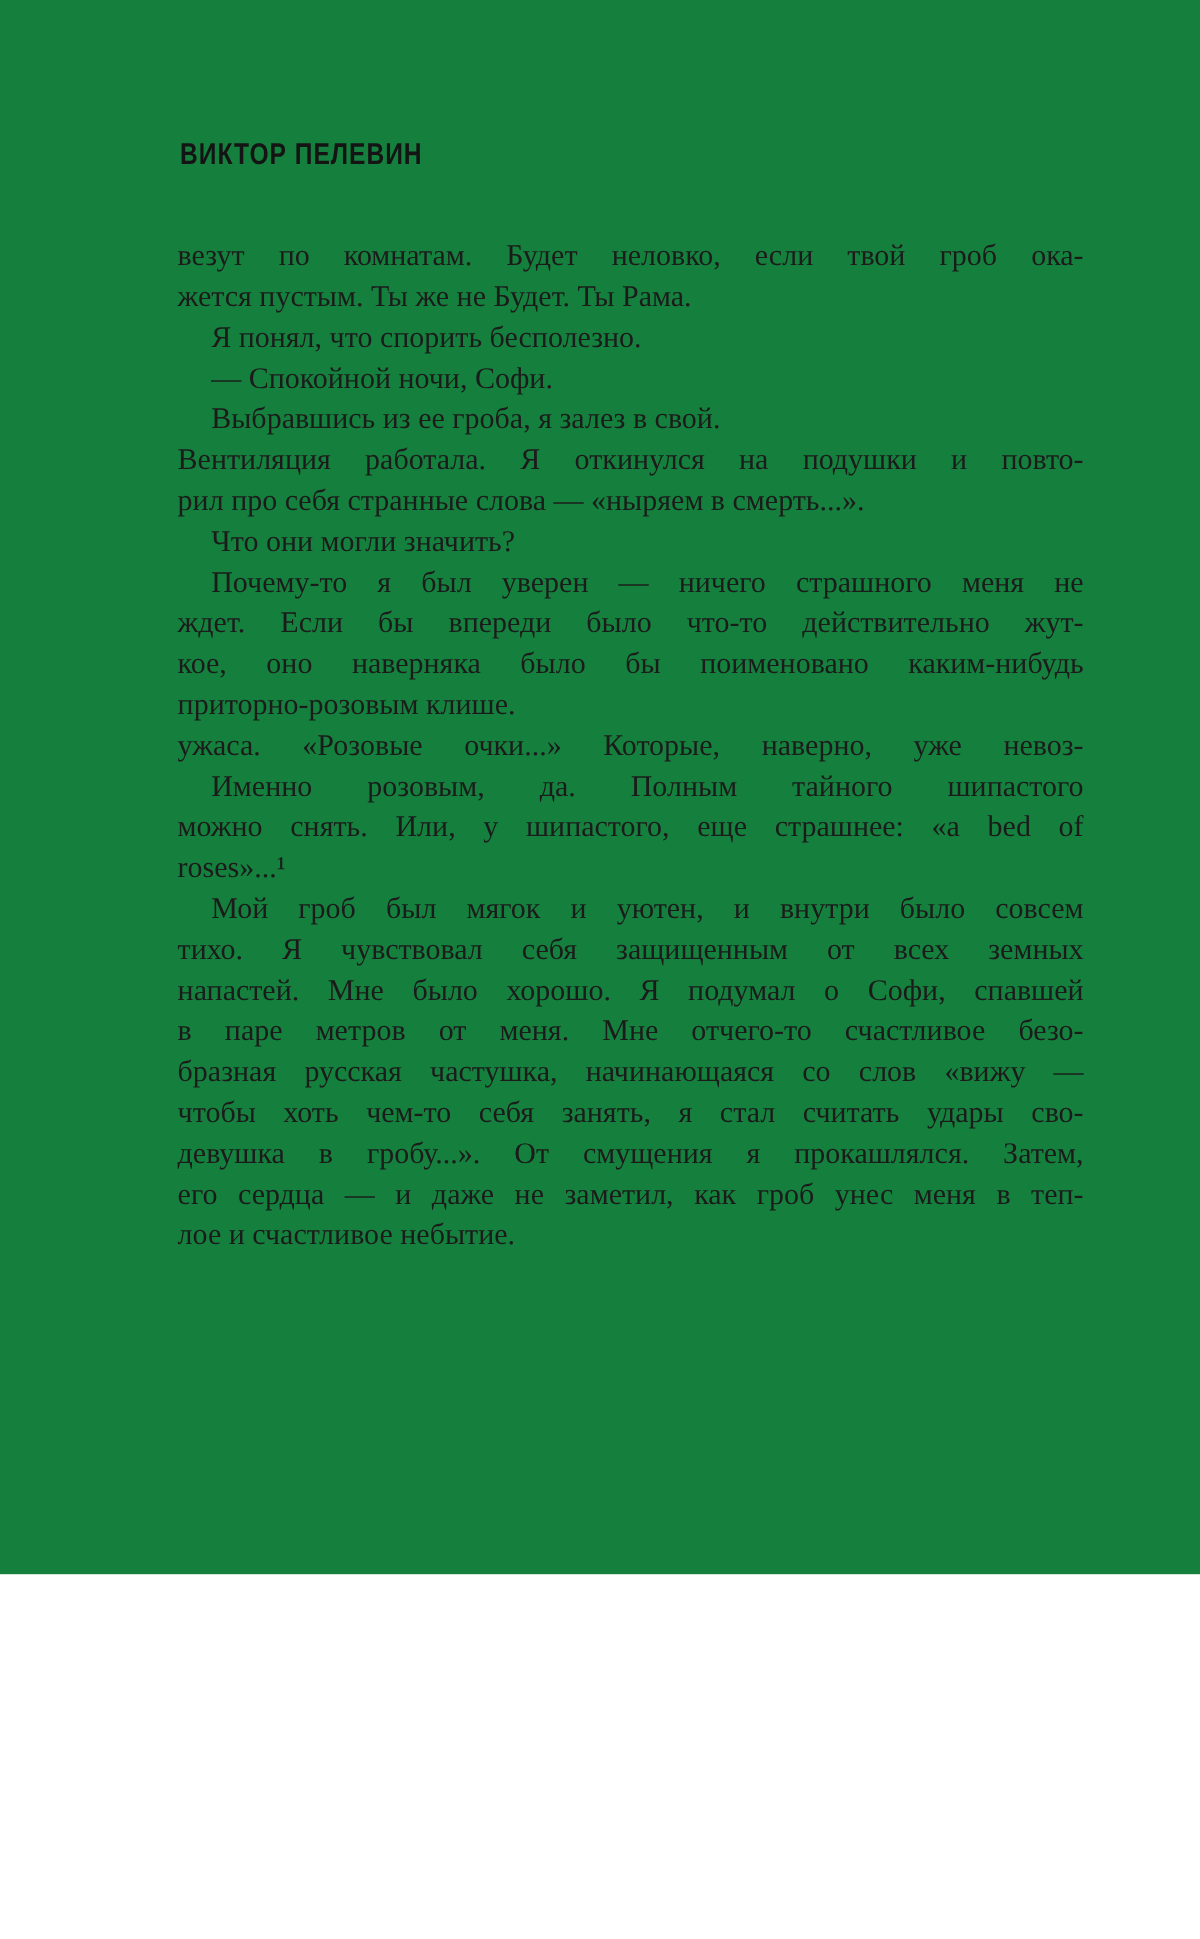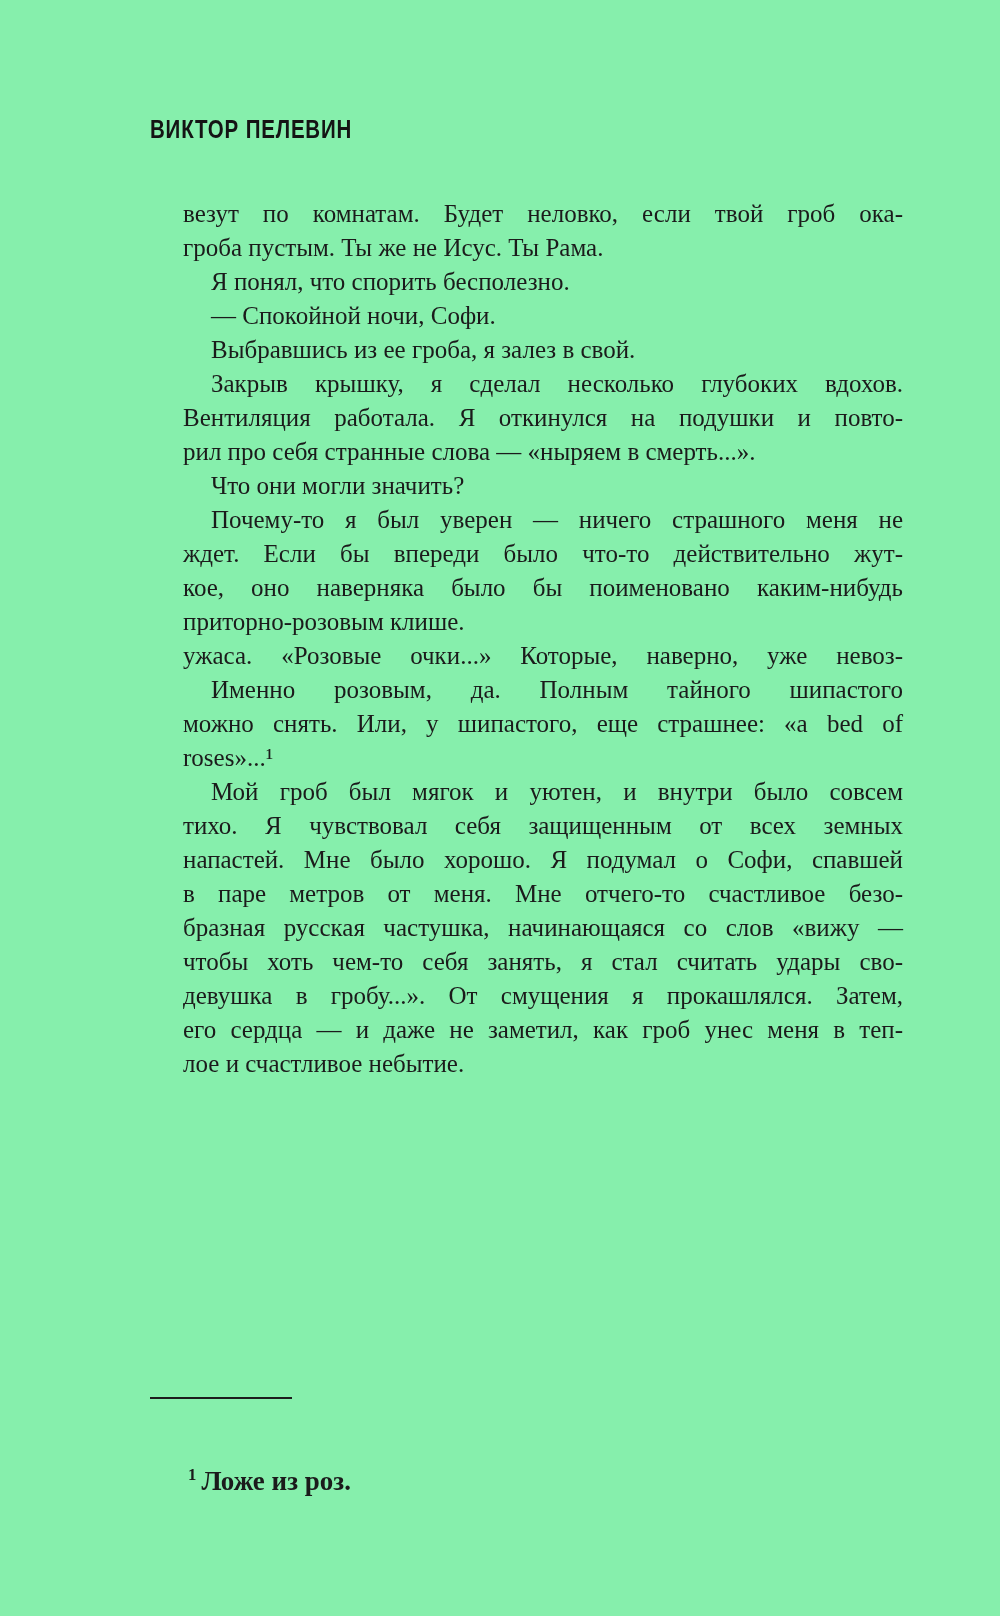--- a/index.html
+++ b/index.html
@@ -3,22 +3,22 @@
 <meta charset="utf-8">
 <style>
   html, body {
     margin: 0;
     padding: 0;
     background: #ffffff;
   }
   .page {
     position: relative;
     width: 1000px;
-    height: 1616px;
-    background: #86efac;
+    height: 1312px;
+    background: #15803d;
     color: #1b1b1b;
     font-family: "Liberation Serif", serif;
     overflow: hidden;
   }
   .author {
     position: absolute;
     left: 150px;
     top: 117px;
     font-family: "Liberation Sans", sans-serif;
     font-weight: 700;
@@ -34,21 +34,20 @@
     position: absolute;
     left: 148px;
     top: 197px;
     width: 755px;
     font-size: 25px;
     line-height: 34px;
   }
   .line {
     height: 34px;
     text-align: left;
-    margin-left: 35px;
   }
   .line.j {
     text-align: justify;
     text-align-last: justify;
   }
   .line.ind {
     text-indent: 28px;
   }
   .footnote-rule {
     position: absolute;
@@ -76,25 +75,24 @@
 </style>
 </head>
 <body>
 
 <div class="page">
 
   <div class="author">ВИКТОР ПЕЛЕВИН</div>
 
   <div class="text-block">
     <div class="line j">везут по комнатам. Будет неловко, если твой гроб ока-</div>
-    <div class="line">гроба пустым. Ты же не Исус. Ты Рама.</div>
+    <div class="line">жется пустым. Ты же не Будет. Ты Рама.</div>
     <div class="line ind">Я понял, что спорить бесполезно.</div>
     <div class="line ind">— Спокойной ночи, Софи.</div>
     <div class="line ind">Выбравшись из ее гроба, я залез в свой.</div>
-    <div class="line ind j">Закрыв крышку, я сделал несколько глубоких вдохов.</div>
     <div class="line j">Вентиляция работала. Я откинулся на подушки и повто-</div>
     <div class="line">рил про себя странные слова — «ныряем в смерть...».</div>
     <div class="line ind">Что они могли значить?</div>
     <div class="line ind j">Почему-то я был уверен — ничего страшного меня не</div>
     <div class="line j">ждет. Если бы впереди было что-то действительно жут-</div>
     <div class="line j">кое, оно наверняка было бы поименовано каким-нибудь</div>
     <div class="line">приторно-розовым клише.</div>
     <div class="line j">ужаса. «Розовые очки...» Которые, наверно, уже невоз-</div>
     <div class="line ind j">Именно розовым, да. Полным тайного шипастого</div>
     <div class="line j">можно снять. Или, у шипастого, еще страшнее: «a bed of</div>

